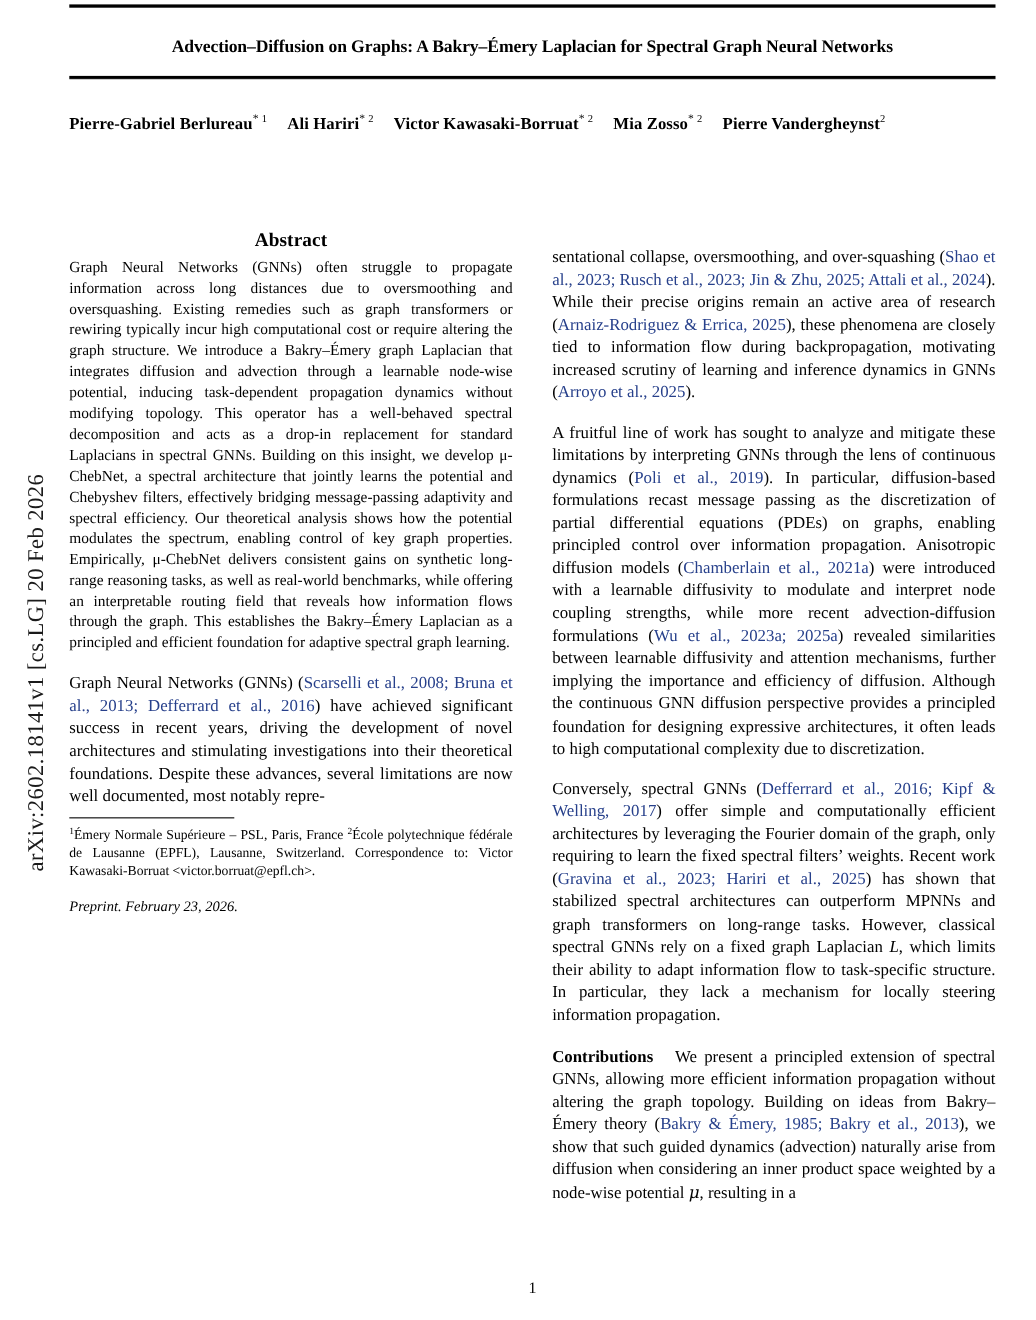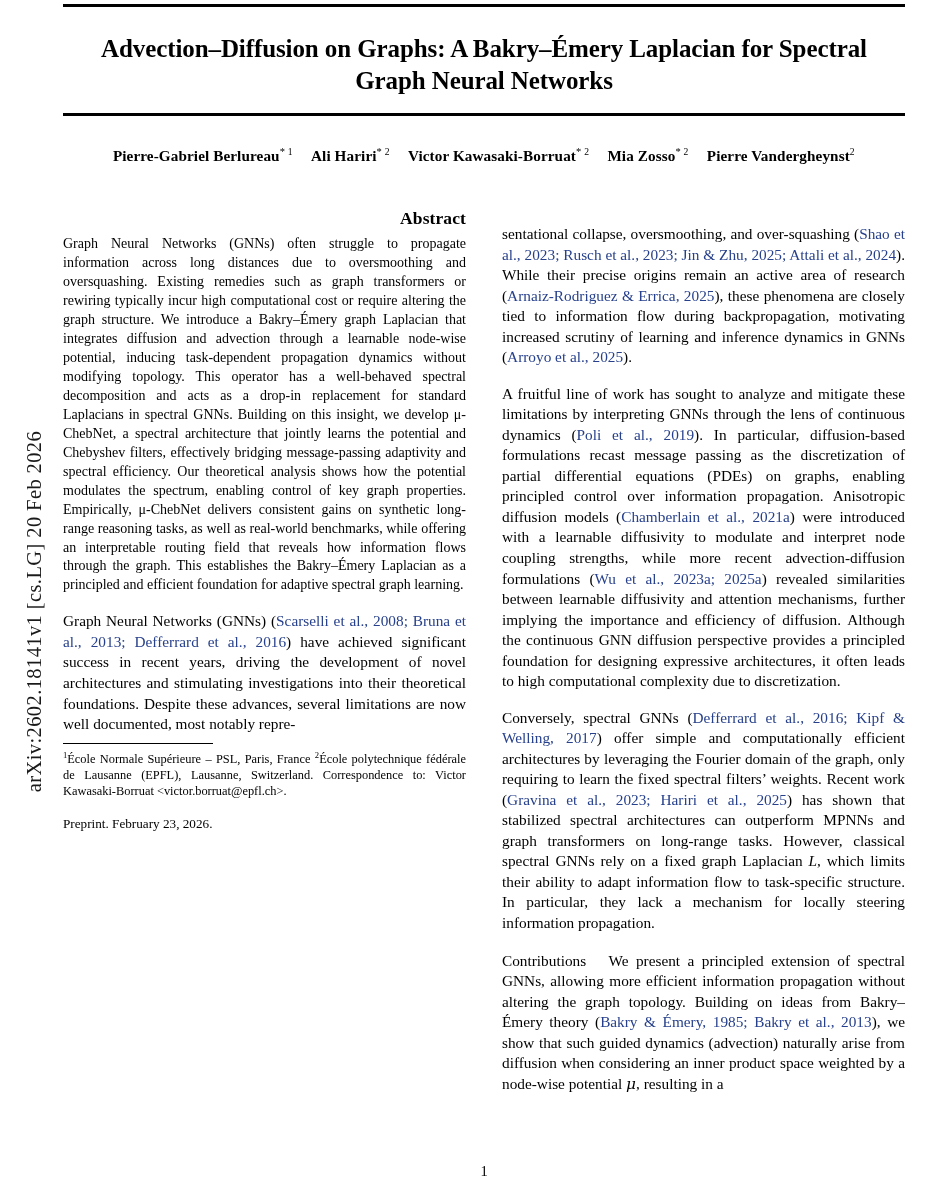--- a/index.html
+++ b/index.html
@@ -53,30 +53,29 @@
     width: 842px;
     height: 0;
     border-top: 2px solid #000;
     border-bottom: 1px solid #000;
     margin-top: 16px;
     height: 3px;
     box-sizing: border-box;
   }
   #title {
     margin: 26px 0 0 0;
-    font-size: 25px;
+    font-size: 16px;
     font-weight: bold;
     line-height: 1.28;
     text-align: center;
     letter-spacing: -0.1px;
     padding: 0 6px;
   }
   #authors {
     margin-top: 30px;
-    text-align: center;
     font-size: 15.2px;
     font-weight: bold;
     letter-spacing: 0.1px;
   }
   .author { white-space: nowrap; }
   .author + .author { margin-left: 14px; }
   .sup {
     font-size: 9.6px;
     font-weight: normal;
     vertical-align: super;
@@ -93,21 +92,21 @@
     display: flex;
     gap: 36px;
   }
   .col {
     width: 403px;
   }
   h2.abstract-head {
     margin: 0 0 6px 0;
     font-size: 17.5px;
     font-weight: bold;
-    text-align: right;
+    text-align: center;
     letter-spacing: 0.1px;
   }
   .abstract-body {
     font-size: 14px;
     line-height: 1.355;
     text-align: justify;
     text-justify: inter-word;
     hyphens: none;
   }
   h2.section-head {
@@ -121,40 +120,41 @@
     font-size: 15.3px;
     line-height: 1.343;
     text-align: justify;
     text-justify: inter-word;
     hyphens: none;
   }
   p.body.tight { margin-bottom: 0; }
   .cite { color: #27408b; }
   .mathit { font-style: italic; font-family: "Liberation Serif", serif; }
   .mu { font-style: italic; font-family: "DejaVu Serif", serif; }
-  .para-head { font-weight: normal; }
+  .para-head { font-weight: bold; }
 
   
   .footnote-rule {
     width: 150px;
     height: 0;
     border-top: 1px solid #000;
     margin: 8px 0 6px 0;
   }
   .footnote {
     font-size: 12.4px;
     line-height: 1.30;
     text-align: justify;
     text-justify: inter-word;
     margin: 0;
   }
   .footnote .fsup { font-size: 8.6px; vertical-align: super; }
   .preprint {
     margin-top: 17px;
     font-size: 13.2px;
+    font-style: italic;
   }
 
   
   #page-number {
     position: absolute;
     left: 0;
     top: 1163px;
     width: 842px;
     text-align: center;
     font-size: 14.5px;
@@ -193,21 +193,21 @@
       <div class="col">
 
         <h2 class="abstract-head">Abstract</h2>
         <div class="abstract-body">Graph Neural Networks (GNNs) often struggle to propagate information across long distances due to oversmoothing and oversquashing. Existing remedies such as graph transformers or rewiring typically incur high computational cost or require altering the graph structure. We introduce a Bakry–Émery graph Laplacian that integrates diffusion and advection through a learnable node-wise potential, inducing task-dependent propagation dynamics without modifying topology. This operator has a well-behaved spectral decomposition and acts as a drop-in replacement for standard Laplacians in spectral GNNs. Building on this insight, we develop μ-ChebNet, a spectral architecture that jointly learns the potential and Chebyshev filters, effectively bridging message-passing adaptivity and spectral efficiency. Our theoretical analysis shows how the potential modulates the spectrum, enabling control of key graph properties. Empirically, μ-ChebNet delivers consistent gains on synthetic long-range reasoning tasks, as well as real-world benchmarks, while offering an interpretable routing field that reveals how information flows through the graph. This establishes the Bakry–Émery Laplacian as a principled and efficient foundation for adaptive spectral graph learning.</div>
 
 
         <p class="body tight"><span>Graph Neural Networks (GNNs) (</span><span class="cite">Scarselli et al., 2008</span><span class="cite">; </span><span class="cite">Bruna et al., 2013</span><span class="cite">; </span><span class="cite">Defferrard et al., 2016</span><span>) have achieved significant success in recent years, driving the development of novel architectures and stimulating investigations into their theoretical foundations. Despite these advances, several limitations are now well documented, most notably repre-</span></p>
 
         <div class="footnote-rule"></div>
 
-        <p class="footnote"><span class="fsup">1</span><span>École Normale Supérieure – PSL, Paris, France </span><span class="fsup">2</span><span>École polytechnique fédérale de Lausanne (EPFL), Lausanne, Switzerland.   Correspondence to:  Victor Kawasaki-Borruat &lt;victor.borruat@epfl.ch&gt;.</span></p>
+        <p class="footnote"><span class="fsup">1</span><span>Émery Normale Supérieure – PSL, Paris, France </span><span class="fsup">2</span><span>École polytechnique fédérale de Lausanne (EPFL), Lausanne, Switzerland.   Correspondence to:  Victor Kawasaki-Borruat &lt;victor.borruat@epfl.ch&gt;.</span></p>
 
         <p class="preprint">Preprint. February 23, 2026.</p>
 
       </div>
 
       <div class="col">
 
         <p class="body"><span>sentational collapse, oversmoothing, and over-squashing (</span><span class="cite">Shao et al., 2023</span><span class="cite">; </span><span class="cite">Rusch et al., 2023</span><span class="cite">; </span><span class="cite">Jin &amp; Zhu, 2025</span><span class="cite">; </span><span class="cite">Attali et al., 2024</span><span>). While their precise origins remain an active area of research (</span><span class="cite">Arnaiz-Rodriguez &amp; Errica, 2025</span><span>), these phenomena are closely tied to information flow during backpropagation, motivating increased scrutiny of learning and inference dynamics in GNNs (</span><span class="cite">Arroyo et al., 2025</span><span>).</span></p>
 
         <p class="body"><span>A fruitful line of work has sought to analyze and mitigate these limitations by interpreting GNNs through the lens of continuous dynamics (</span><span class="cite">Poli et al., 2019</span><span>). In particular, diffusion-based formulations recast message passing as the discretization of partial differential equations (PDEs) on graphs, enabling principled control over information propagation. Anisotropic diffusion models (</span><span class="cite">Chamberlain et al., 2021a</span><span>) were introduced with a learnable diffusivity to modulate and interpret node coupling strengths, while more recent advection-diffusion formulations (</span><span class="cite">Wu et al., 2023a</span><span class="cite">; </span><span class="cite">2025a</span><span>) revealed similarities between learnable diffusivity and attention mechanisms, further implying the importance and efficiency of diffusion. Although the continuous GNN diffusion perspective provides a principled foundation for designing expressive architectures, it often leads to high computational complexity due to discretization.</span></p>

